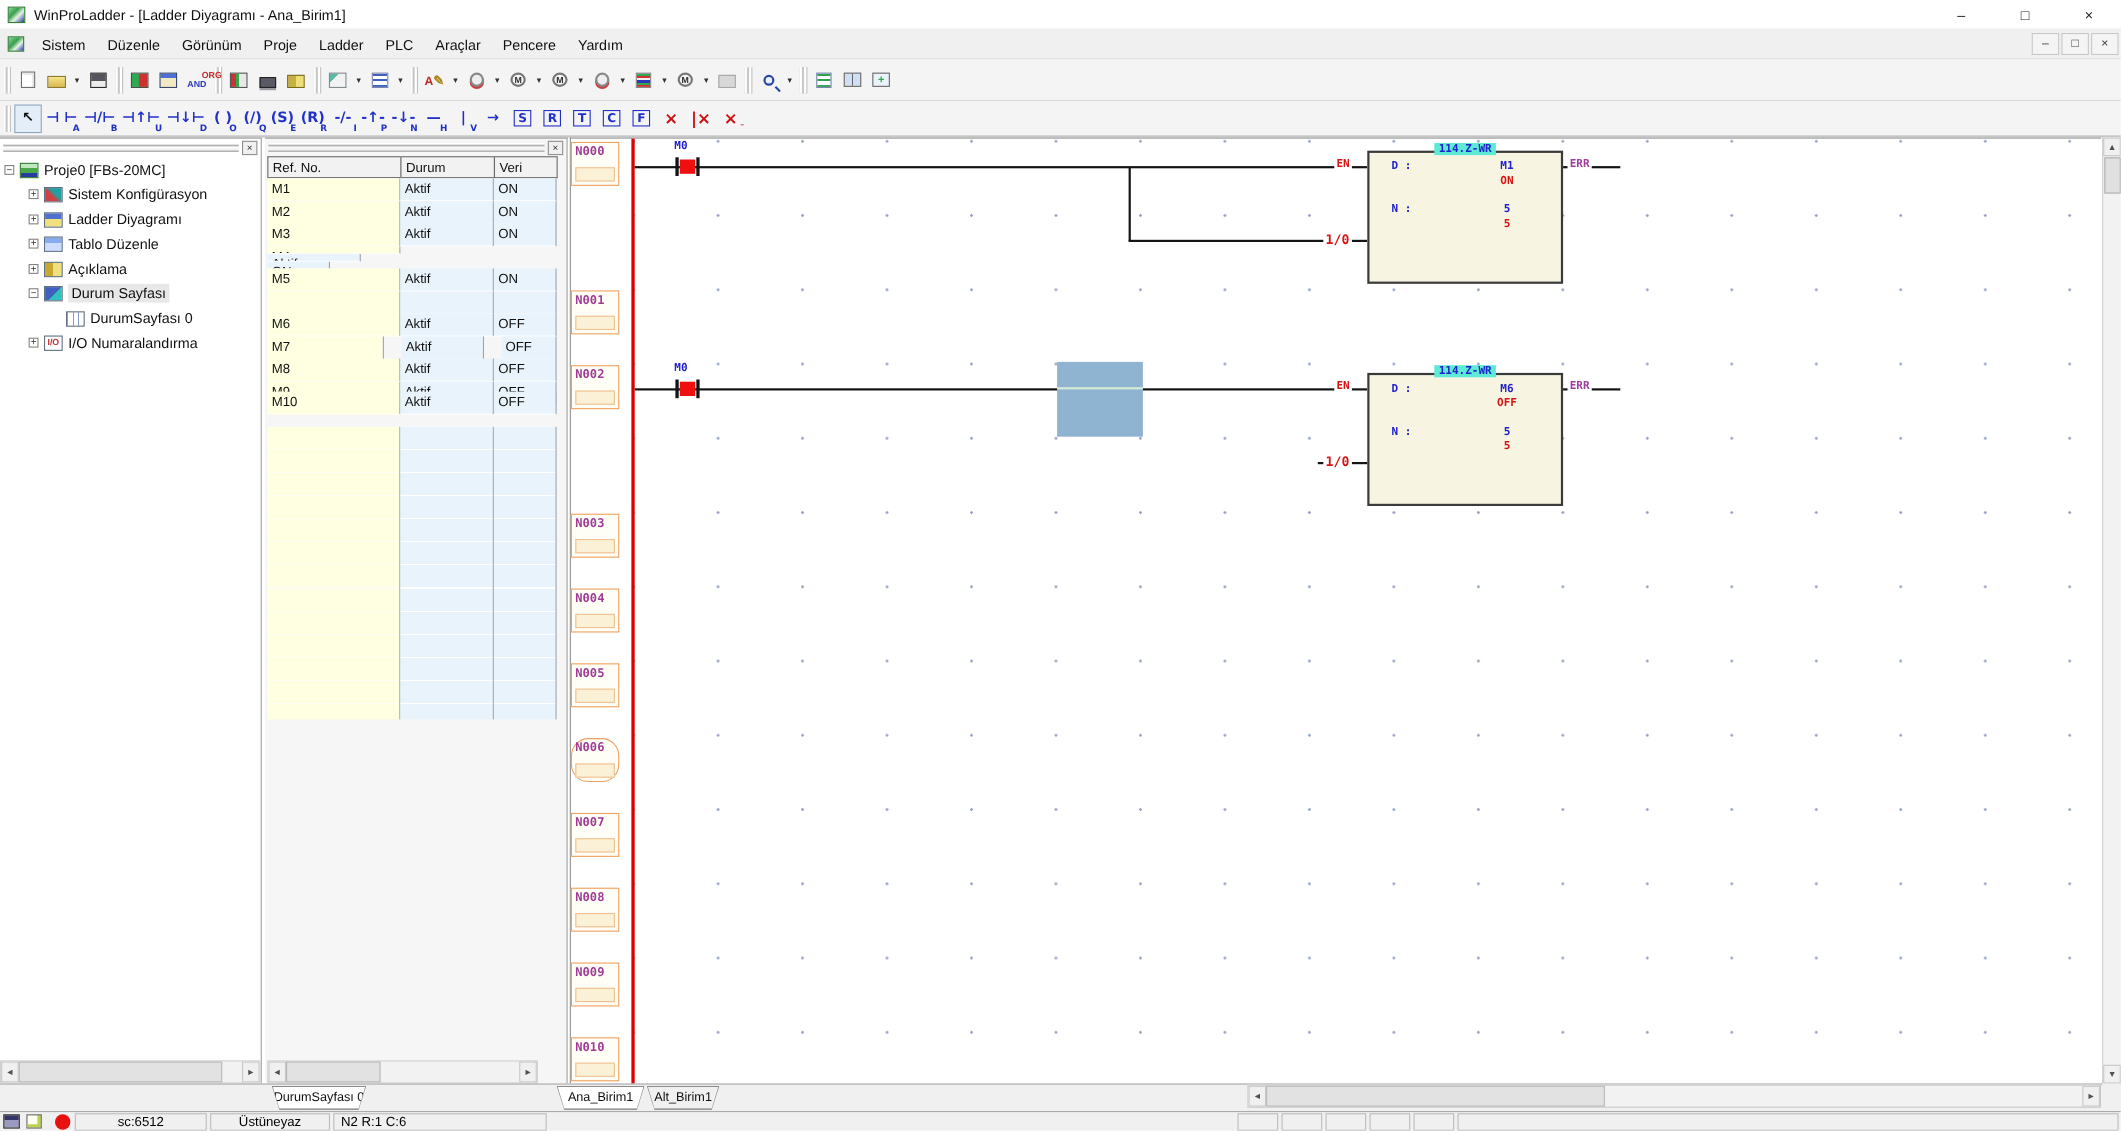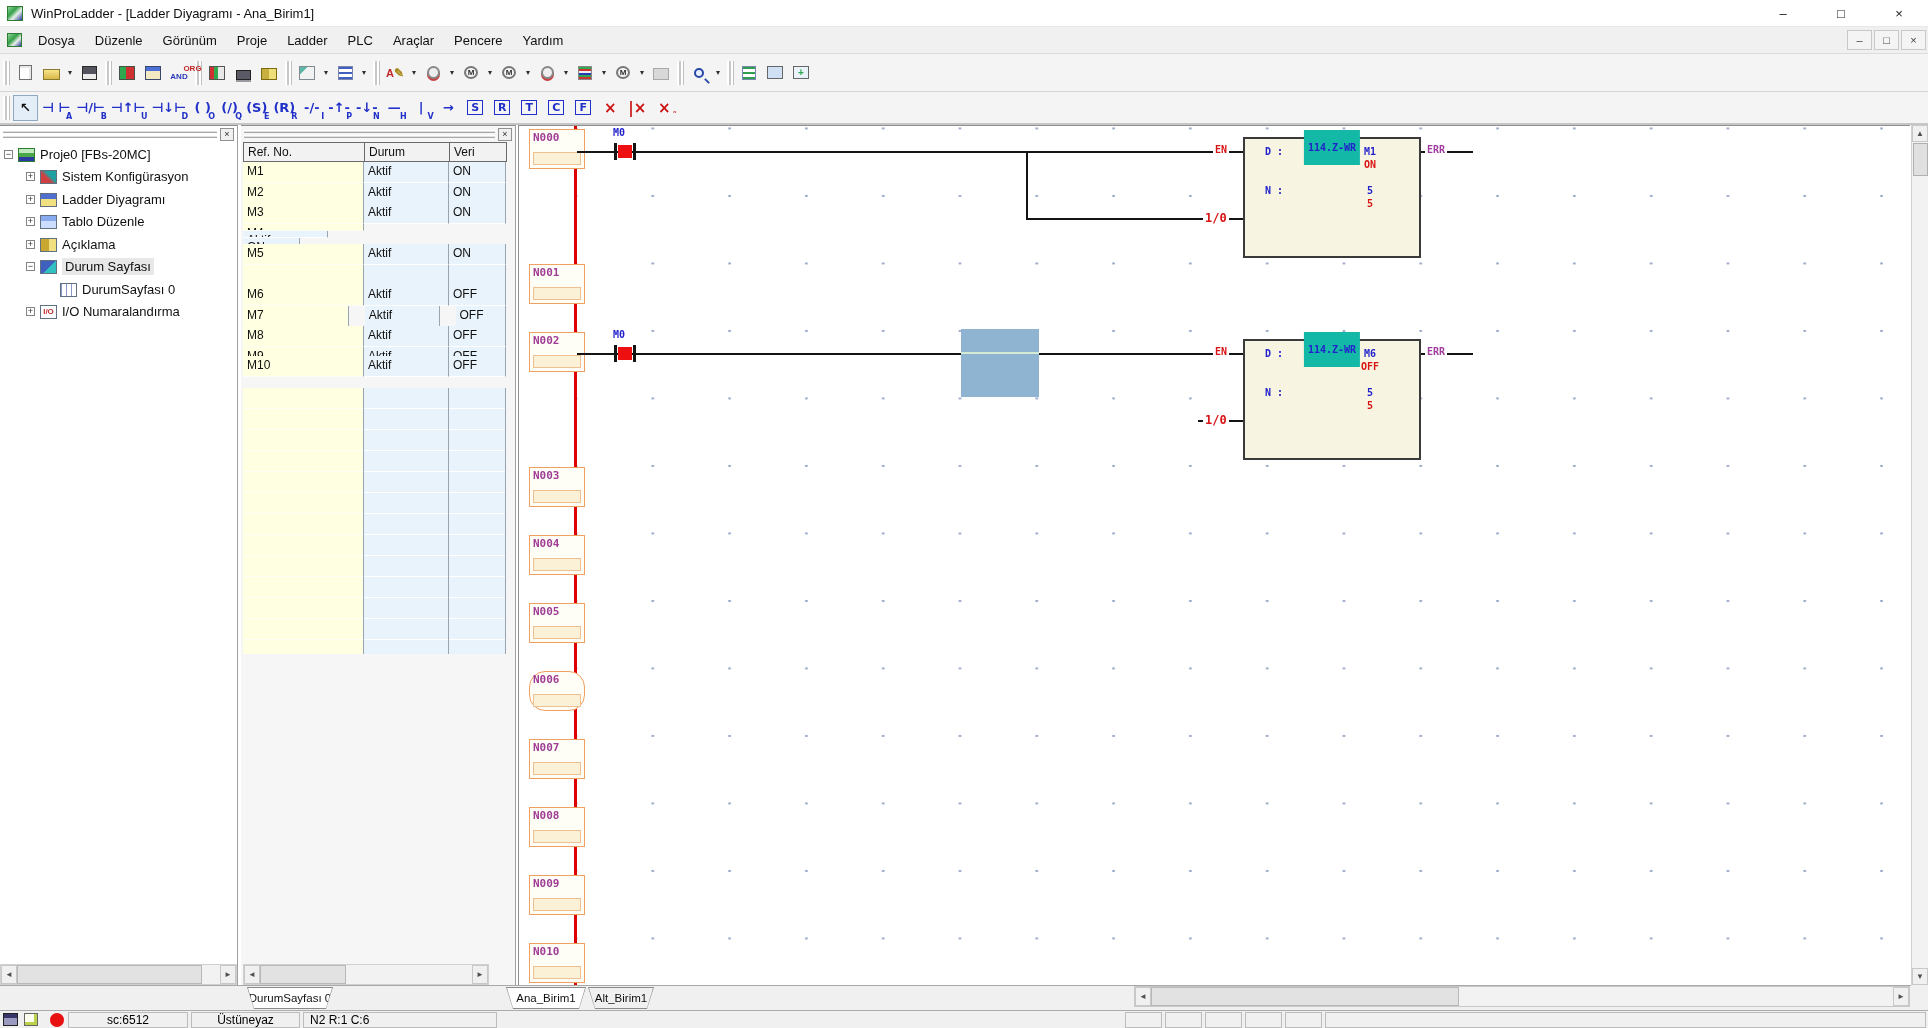--- a/index.html
+++ b/index.html
@@ -97,32 +97,32 @@
   .bottom-strip { position:absolute; left:0; top:985px; width:1928px; height:25px; background:#F0F0F0; border-top:1px solid #A8A8A8; }
   .btab { position:absolute; height:22px; top:987px; }
   .btab .shape { position:absolute; inset:0; background:#8A8A8A; clip-path:polygon(0 0,100% 0,calc(100% - 7px) 100%,7px 100%); }
   .btab .inner { position:absolute; inset:1px; background:#FFF; clip-path:polygon(0 0,100% 0,calc(100% - 6px) 100%,6px 100%); display:flex; align-items:center; justify-content:center; font-size:11.5px; color:#101010; }
   .btab.inactive .inner { background:#F0F0F0; }
 
   
   .ladder { position:absolute; left:518px; top:125px; width:1392px; height:860px; background:#FFF; border-top:1px solid #909090; border-left:1px solid #909090;
     background-image:radial-gradient(circle,#93A2C4 1px,transparent 1.4px); background-size:76.8px 67.5px; background-position:18.6px 36.2px; }
   .rail { position:absolute; left:55px; top:0; width:3px; height:860px; background:#DE0000; }
-  .net { position:absolute; left:10px; width:56px; height:40px; background:#FFFEF6; border:1px solid #F0A060; }
+  .net { position:absolute; left:0; width:44px; height:40px; background:#FFFEF6; border:1px solid #F0A060; }
   .net-label { font-family:"DejaVu Sans Mono", monospace; font-size:11px; font-weight:bold; color:#A03C96; padding:1px 3px; display:block; }
   .net-cell { position:absolute; left:3px; right:3px; bottom:3px; height:13px; background:#FBF1D6; border:1px solid #F0C090; }
   .hline { position:absolute; height:2px; background:#141414; }
   .vline { position:absolute; width:2px; background:#141414; }
   .mono { font-family:"DejaVu Sans Mono", monospace; font-weight:bold; font-size:10px; }
   .lbl-blue { color:#2222CC; } .lbl-red { color:#D81414; } .lbl-purple { color:#A03CA0; }
   .onwhite { background:#FFF; padding:0 2px; position:absolute; }
   .contact-bar { position:absolute; width:3px; height:17px; background:#141414; }
   .contact-fill { position:absolute; width:14px; height:13px; background:#EE1010; }
   .fblock { position:absolute; width:178px; height:121px; background:#F7F4E2; border:2px solid #3A3A3A; }
-  .fblock .btitle { position:absolute; top:-9px; left:50%; transform:translateX(-50%); background:#14b8a6; padding:12px 4px; color:#2222CC; white-space:nowrap;text-align:center; }
+  .fblock .btitle { position:absolute; top:-9px; left:50%; transform:translateX(-50%); background:#5eead4; padding:0 4px; color:#2222CC; white-space:nowrap;text-align:center; }
   .blk-abs { position:absolute; white-space:pre; }
   .selrect { position:absolute; left:442px; top:203px; width:78px; height:68px; background:#8FB4D2; }
   .selrect .thr { position:absolute; left:0; top:23px; width:100%; height:2px; background:#D5EAD5; }
 
   .ladder-hsb { position:absolute; left:1134px; top:986px; width:776px; height:21px; background:#F2F2F2; display:flex; border:1px solid #C8C8C8; }
   .vsb { position:absolute; left:1911px; top:125px; width:17px; height:860px; background:#F2F2F2; border-left:1px solid #D0D0D0; }
   .vsb .sb-btn { width:100%; height:17px; }
   .vsb-thumb { position:absolute; left:1px; top:18px; width:15px; height:33px; background:#E0E0E0; border:1px solid #B0B0B0; }
   .corner { position:absolute; left:1911px; top:985px; width:17px; height:25px; background:#F0F0F0; }
 
@@ -144,21 +144,21 @@
     <span class="title-text">WinProLadder - [Ladder Diyagramı - Ana_Birim1]</span>
     <div class="win-btns">
       <div class="win-btn">–</div>
       <div class="win-btn">□</div>
       <div class="win-btn">×</div>
     </div>
   </div>
 
   <div class="menubar">
     <span class="mdi-icon"></span>
-    <span class="menu-item">Dosya</span>
+    <span class="menu-item">Sistem</span>
     <span class="menu-item">Düzenle</span>
     <span class="menu-item">Görünüm</span>
     <span class="menu-item">Proje</span>
     <span class="menu-item">Ladder</span>
     <span class="menu-item">PLC</span>
     <span class="menu-item">Araçlar</span>
     <span class="menu-item">Pencere</span>
     <span class="menu-item">Yardım</span>
     <div class="mdi-btns">
       <div class="mdi-btn">–</div>

